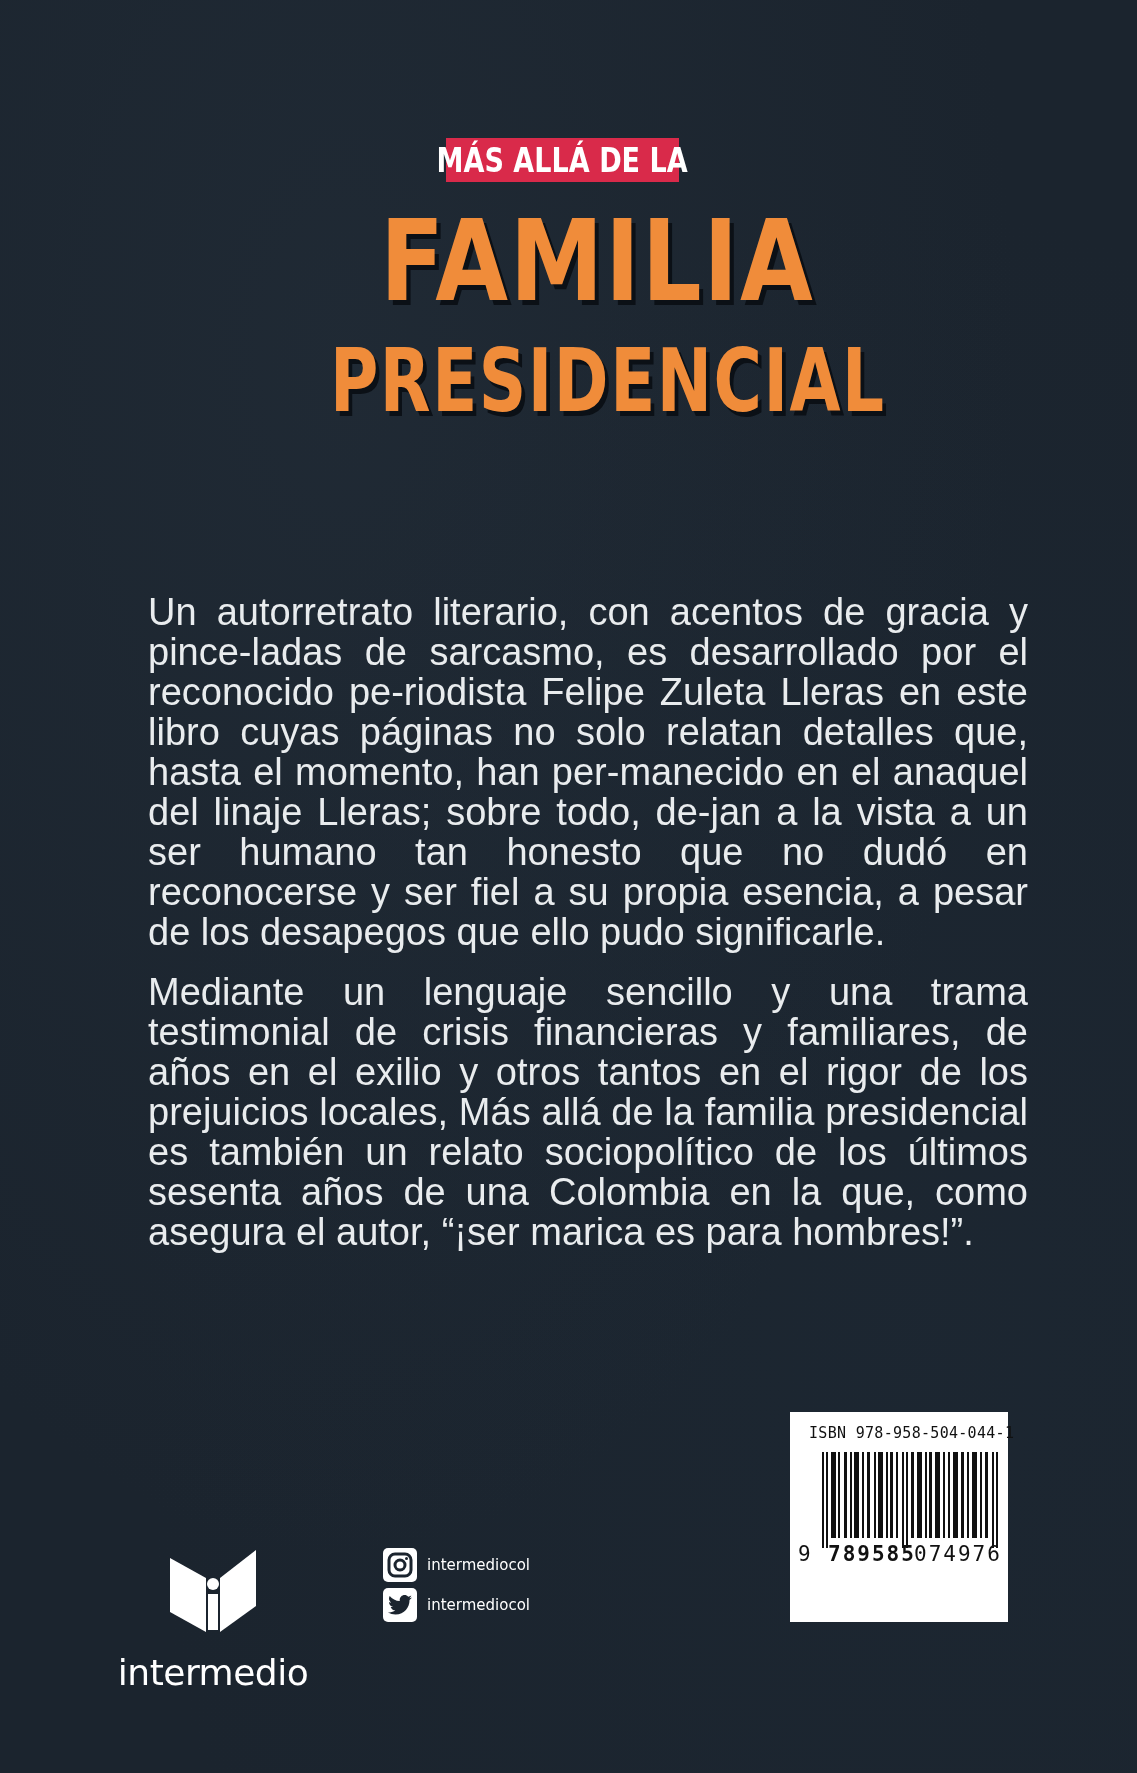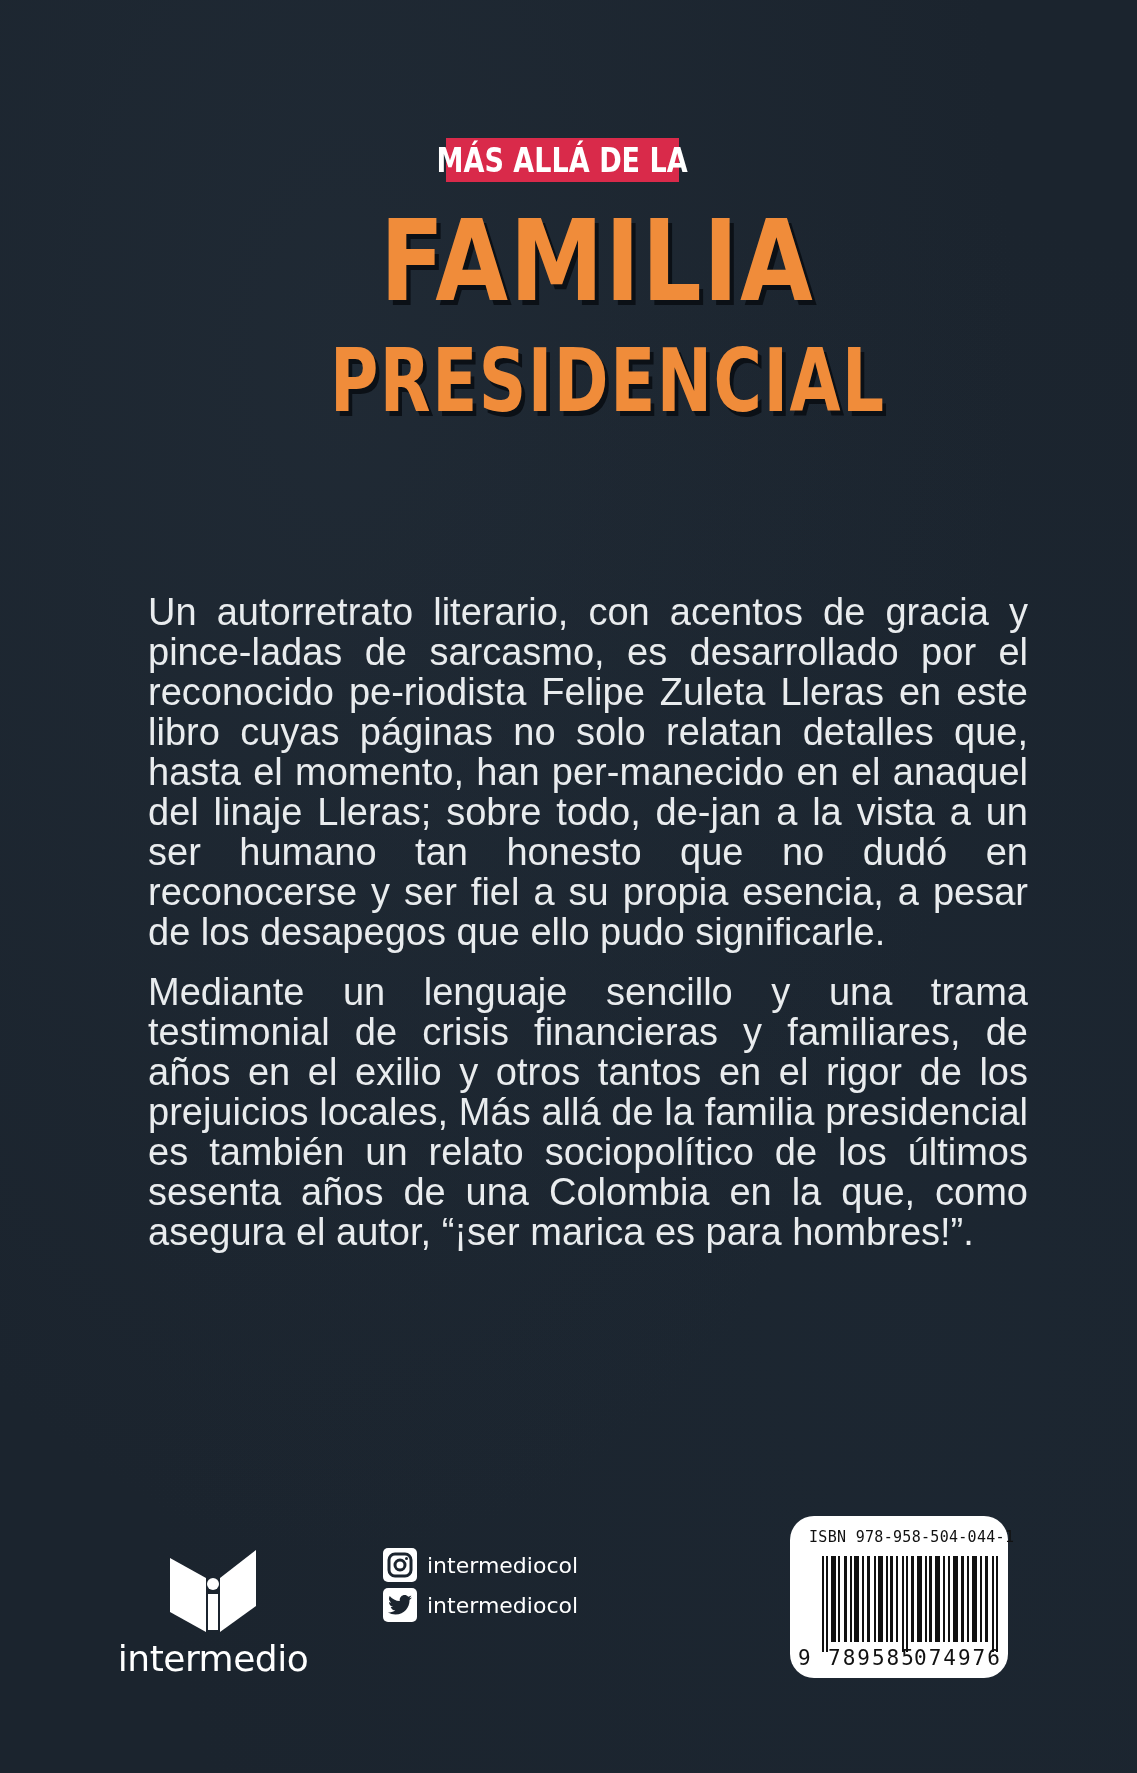--- a/index.html
+++ b/index.html
@@ -51,54 +51,53 @@
       text-align: justify; hyphens: manual;
     }
     .blurb p { margin: 0 0 20px 0; }
     .publisher-logo {
       position: absolute; left: 108px; top: 1550px; width: 210px;
       display: flex; flex-direction: column; align-items: center;
     }
     .publisher-logo svg { display: block; }
     .publisher-name {
       color: #ffffff; font-size: 36px; font-family: "DejaVu Sans", sans-serif;
-      margin-top: 6px; letter-spacing: -0.5px;
+      margin-top: 20px; letter-spacing: -0.5px;
     }
     .social {
       position: absolute; left: 383px; top: 1545px;
     }
     .social-row {
       display: flex; align-items: center; height: 40px; margin-bottom: 0px;
     }
     .social-icon {
       width: 34px; height: 34px; background: #ffffff; border-radius: 5px;
       display: flex; align-items: center; justify-content: center;
       margin-right: 10px;
     }
     .social-label {
-      color: #ffffff; font-size: 22px; font-family: "DejaVu Sans", sans-serif;
+      color: #ffffff; font-size: 15px; font-family: "DejaVu Sans", sans-serif;
     }
     .barcode-box {
-      position: absolute; left: 790px; top: 1516px; width: 218px; height: 162px;
+      position: absolute; left: 790px; top: 1412px; width: 218px; height: 210px;
       background: #ffffff;
-      border-radius: 24px;
     }
     .isbn-text {
       position: absolute; left: 19px; top: 12px; width: 200px;
       font-family: "DejaVu Sans Mono", monospace; font-size: 15px; color: #111;
       white-space: nowrap; letter-spacing: 0.3px;
     }
     .barcode-bars { position: absolute; left: 32px; top: 40px; }
     .barcode-digits {
       position: absolute; left: 8px; top: 130px;
       font-family: "DejaVu Sans Mono", monospace; font-size: 21px; color: #111;
       white-space: nowrap;
     }
     .bd-first { position: absolute; left: 0; top: 0; }
-    .bd-left { position: absolute; left: 30px; top: 0; letter-spacing: 2px; }
+    .bd-left { position: absolute; left: 30px; top: 0; letter-spacing: 2px; font-weight: bold; }
     .bd-right { position: absolute; left: 116px; top: 0; letter-spacing: 2px; }
   </style>
 </head>
 <body>
 
 <div class="cover">
 
   <div class="subtitle-badge">
     <span>MÁS ALLÁ DE LA</span>
   </div>

